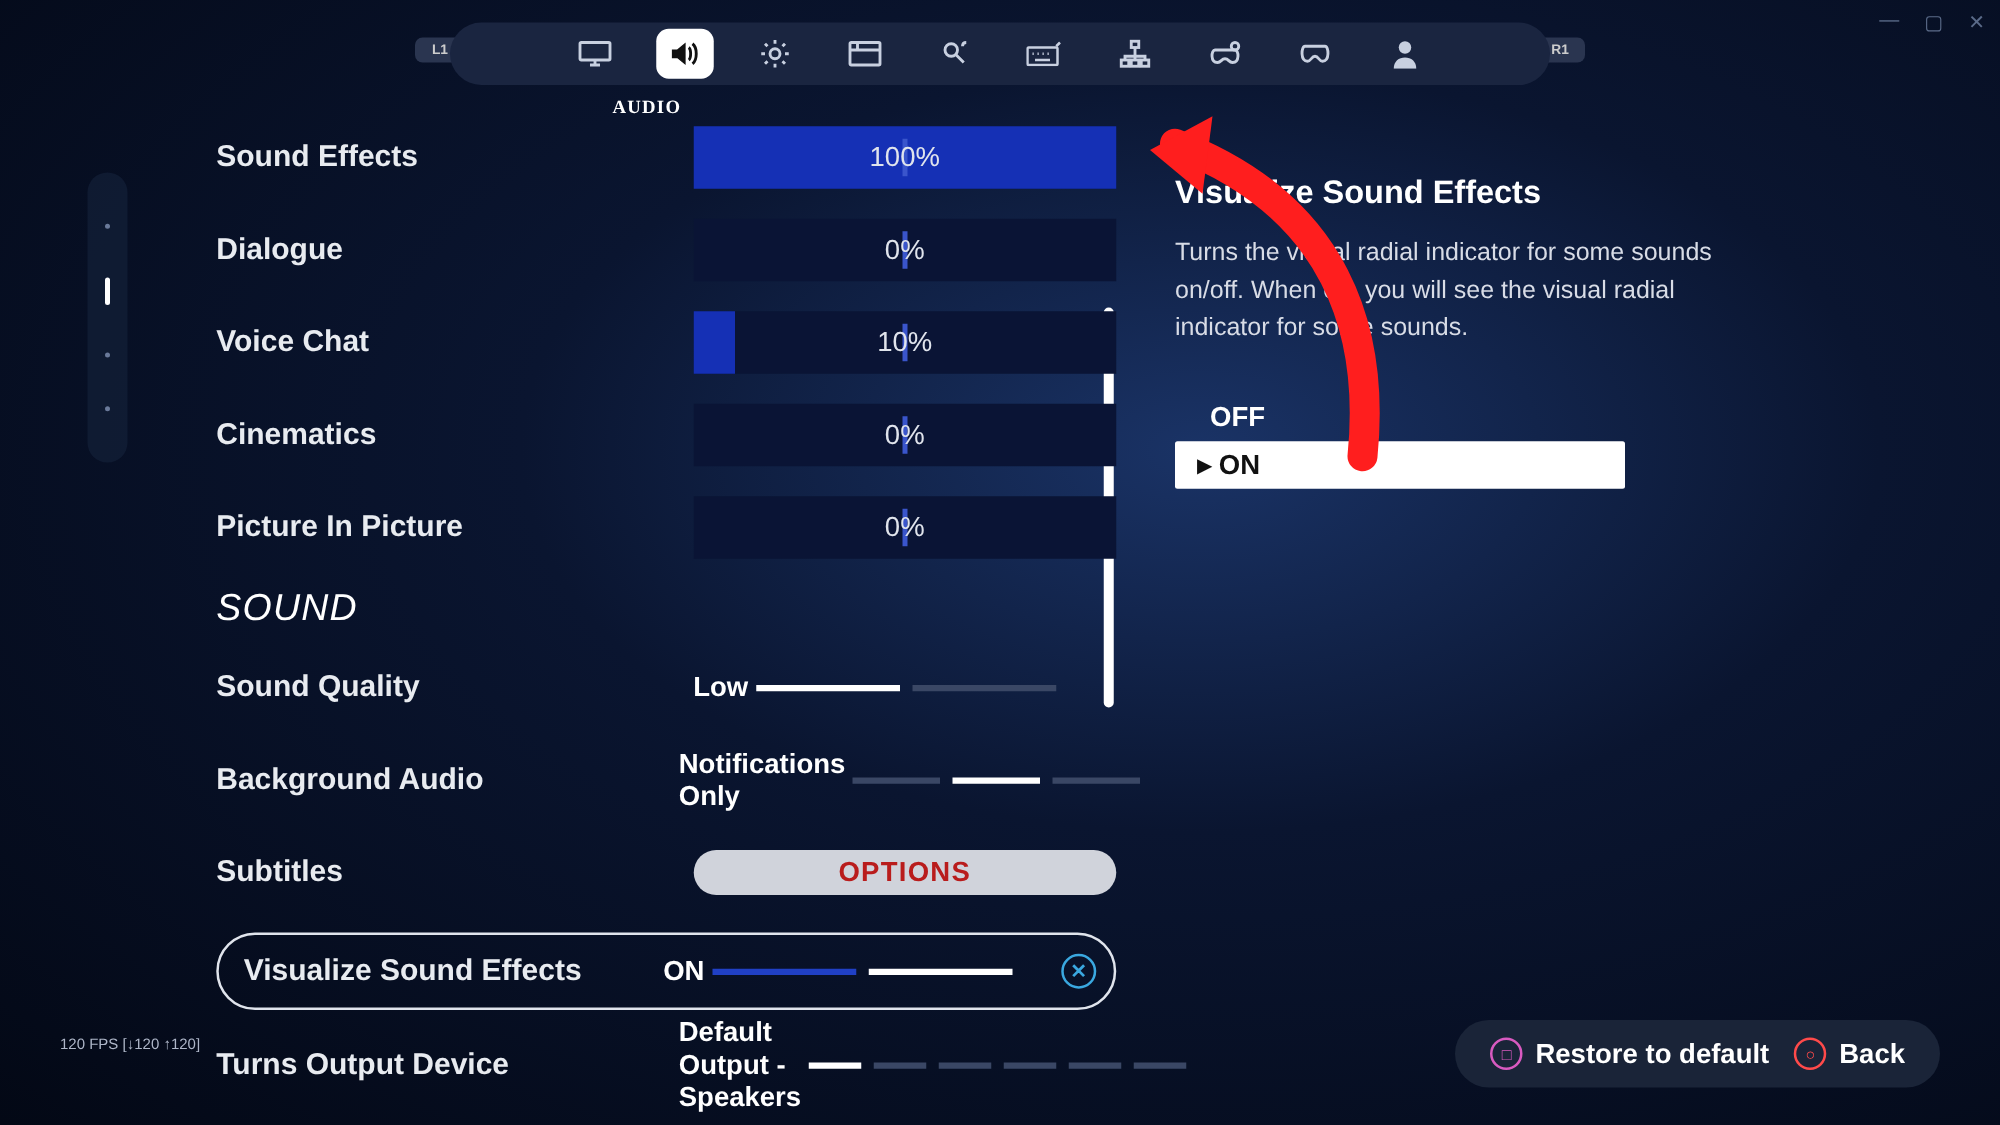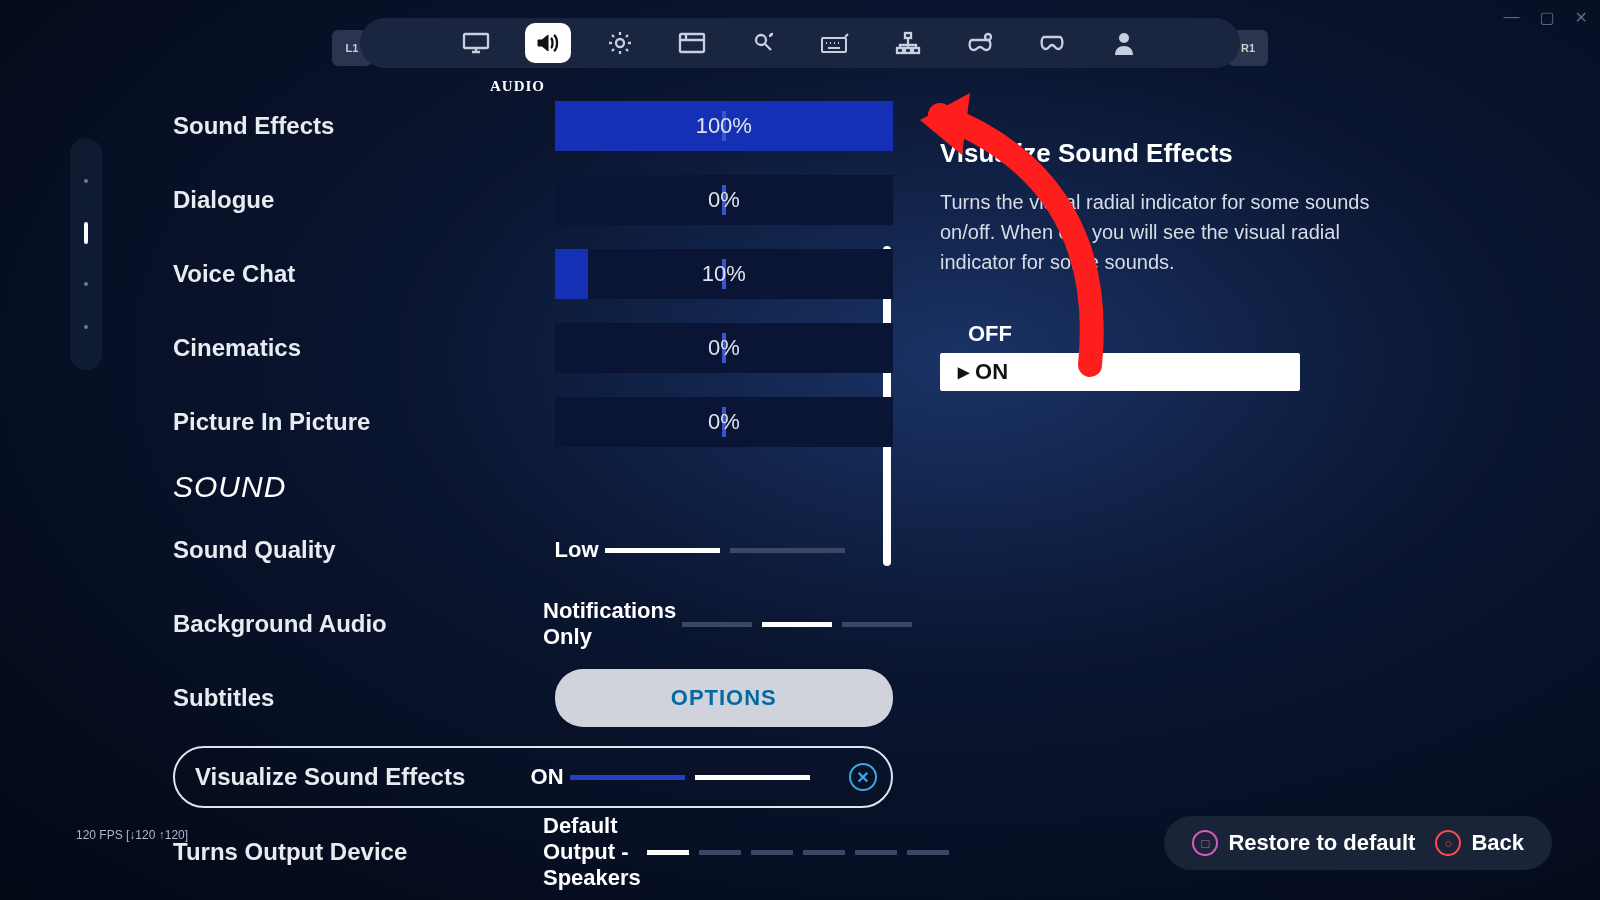--- a/index.html
+++ b/index.html
@@ -8,21 +8,21 @@
   background: radial-gradient(ellipse at 60% 40%, #1a3366 0%, #0a1530 40%, #030815 100%);
   color:#fff; overflow:hidden; position:relative;
 }
 .topbar { position:absolute; top:18px; left:50%; transform:translateX(-50%);
   width:880px; height:50px; background:#1a2540; border-radius:30px;
   display:flex; align-items:center; justify-content:center; gap:26px; }
 .nav-icon { width:46px; height:40px; display:flex; align-items:center; justify-content:center;
   border-radius:10px; cursor:pointer; }
 .nav-icon.active { background:#fff; }
 .nav-icon.active svg { stroke:#111; fill:#111; }
-.bumper { position:absolute; top:30px; width:40px; height:36px; background:#2a3550;
+.bumper { position:absolute; top:30px; width:40px; height:20px; background:#2a3550;
   border-radius:6px; display:flex; align-items:center; justify-content:center;
   font-size:11px; font-weight:700; color:#ccc; }
 .audio-label { position:absolute; top:78px; left:490px; font-size:15px; font-weight:700; letter-spacing:1px;font-family:Liberation Serif, serif; }
 .side-ind { position:absolute; left:70px; top:138px; width:32px; height:232px;
   background:rgba(22,35,60,.6); border-radius:18px; display:flex; flex-direction:column;
   align-items:center; justify-content:space-around; padding:22px 0; }
 .side-ind .dot { width:4px; height:4px; background:#6a7a9a; border-radius:2px; }
 .side-ind .cur { width:4px; height:22px; background:#fff; border-radius:2px; }
 .settings { position:absolute; left:173px; top:100px; width:720px; }
 .row { display:flex; align-items:center; height:52px; margin-bottom:22px;gap:48px; }
@@ -34,21 +34,21 @@
 .slider-mark { position:absolute; left:50%; top:50%; transform:translate(-50%,-50%);
   width:4px; height:30px; background:#3a55cc; }
 .scrollbar { position:absolute; left:883px; top:246px; width:8px; height:320px;
   background:#fff; border-radius:4px; }
 .sec-head { font-size:30px; font-weight:400; font-style:italic; letter-spacing:1px; margin:8px 0 20px 0; }
 .seg-wrap { width:350px; display:flex; flex-direction:row; align-items:center; gap:6px; }
 .seg-val { font-size:22px; font-weight:600; }
 .seg-bar { display:flex; gap:10px; }
 .seg { width:70px; height:5px; background:#3a4765; }
 .seg.on { background:#fff; }
-.opt-btn { width:350px; height:58px; background:#d0d3db; color:#0369a1;
+.opt-btn { width:350px; height:36px; background:#d0d3db; color:#b91c1c;
   display:flex; align-items:center; justify-content:center; font-size:22px; font-weight:800;
   border-radius:28px; cursor:pointer; letter-spacing:1px; }
 .sel-row { position:relative; display:flex; align-items:center; height:62px;
   border:2px solid #e0e4ec; border-radius:34px; padding:0 20px; margin:6px 0 18px 0; }
 .sel-row .lbl { width:345px; }
 .x-icon { position:absolute; right:14px; top:50%; transform:translateY(-50%);
   width:28px; height:28px; border:2px solid #3aa8e0; border-radius:50%;
   display:flex; align-items:center; justify-content:center; color:#3aa8e0; font-weight:700; font-size:16px; }
 .seg2 { width:115px; height:5px; background:#3a4765; }
 .seg2.on { background:#fff; }
@@ -58,21 +58,21 @@
 .desc-text { font-size:20px; line-height:1.5; color:#d8dce6; }
 .opt-list { margin-top:38px; width:360px; }
 .opt-off { padding:6px 28px; font-size:22px; font-weight:800; }
 .opt-on { padding:6px 18px; font-size:22px; font-weight:800; background:#fff; color:#111;
   display:flex; align-items:center; gap:6px; border-radius:2px; }
 .foot { position:absolute; right:48px; bottom:30px; height:54px;
   background:#1a2438; border-radius:28px; display:flex; align-items:center; gap:20px; padding:0 28px; }
 .foot-item { display:flex; align-items:center; gap:10px; font-size:22px; font-weight:700; }
 .ps-btn { width:26px; height:26px; border:2px solid currentColor; border-radius:50%;
   display:flex; align-items:center; justify-content:center; font-size:13px; }
-.fps { position:absolute; left:76px; bottom:58px; font-size:12px; color:#aeb6c8; }
+.fps { position:absolute; left:48px; bottom:58px; font-size:12px; color:#aeb6c8; }
 .win-ctrl { position:absolute; right:12px; top:8px; display:flex; gap:20px; color:#5a6a88; }
 .arrow { position:absolute; left:900px; top:85px; width:220px; height:300px; pointer-events:none; }
 </style>
 </head>
 <body>
 
 <div class="win-ctrl">
   <span>—</span>
   <span>▢</span>
   <span>✕</span>

